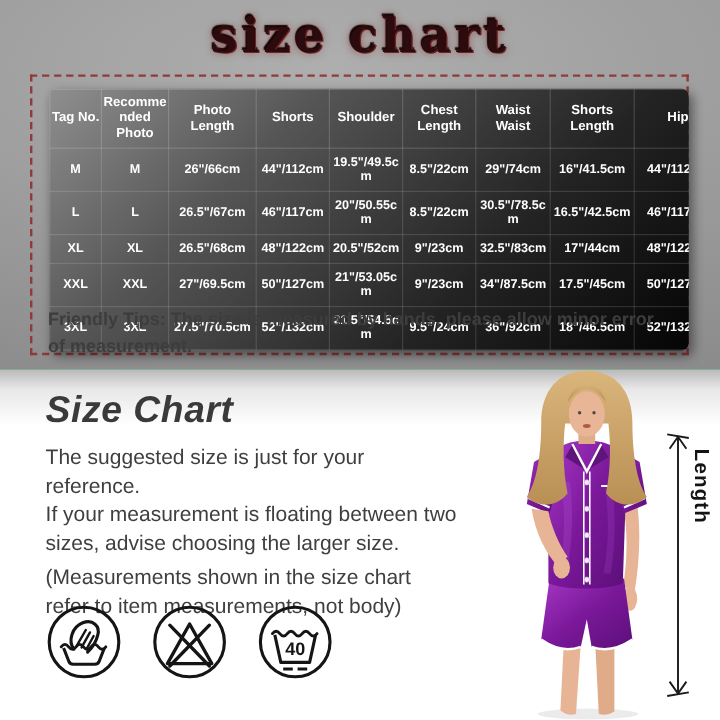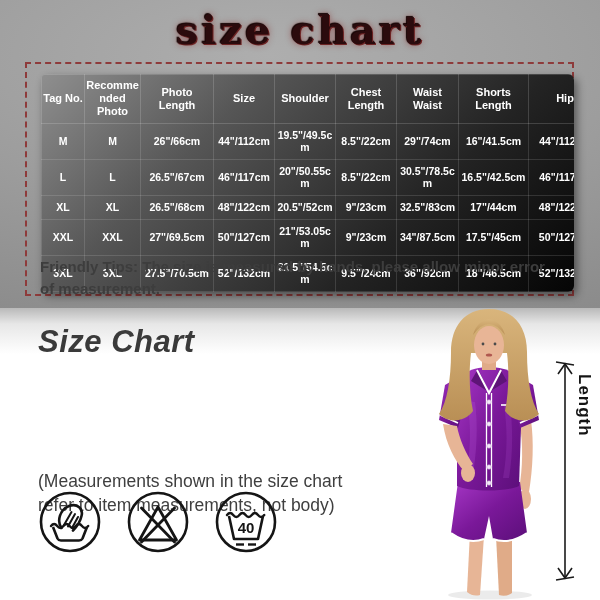--- a/index.html
+++ b/index.html
@@ -59,21 +59,21 @@
     font-size:31px;font-weight:bold;font-style:italic;color:#3a3a3a;letter-spacing:.5px;
   }
   .info-para1{
     position:absolute;left:38px;top:62px;width:348px;
     font-size:17.5px;color:#3f3f3f;line-height:1.35;white-space:pre-line;
   }
   .info-para2{
     position:absolute;left:38px;top:162px;width:348px;
     font-size:17.5px;color:#3f3f3f;line-height:1.35;white-space:pre-line;
   }
-  .care-row{position:absolute;left:38px;top:182px;display:flex;gap:24px;}
+  .care-row{position:absolute;left:38px;top:195px;display:flex;gap:24px;}
   .care-icon{width:64px;height:64px;}
   
   .model-svg{position:absolute;left:412px;top:-2px;width:156px;height:294px;}
   .length-arrow{position:absolute;left:552px;top:50px;width:30px;height:226px;}
   .length-label{
     position:absolute;left:574px;top:66px;
     writing-mode:vertical-rl;font-size:17px;font-weight:bold;color:#141414;letter-spacing:1px;
   }
 </style>
 </head>
@@ -86,21 +86,21 @@
 
     <div class="dashed-box"></div>
 
     <div class="table-wrap">
       <table class="size-table">
         <thead>
             <tr>
               <th>Tag No.</th>
               <th>Recommended Photo</th>
               <th>Photo Length</th>
-              <th>Size</th>
+              <th>Shorts</th>
               <th>Shoulder</th>
               <th>Chest Length</th>
               <th>Waist Waist</th>
               <th>Shorts Length</th>
               <th>Hip</th>
             </tr>
           </thead>
         <tbody>
             <tr>
               <td>M</td>
@@ -162,20 +162,22 @@
     </div>
 
     <div class="tips">
       <div>Friendly Tips: The size is measured by hands, please allow minor error of measurement.</div>
     </div>
   </div>
 
   <div class="bottom-section">
 
     <div class="info-heading">Size Chart</div>
+    <div class="info-para1">The suggested size is just for your reference.
+If your measurement is floating between two sizes, advise choosing the larger size.</div>
     <div class="info-para2">(Measurements shown in the size chart
 refer to item measurements, not body)</div>
 
     <div class="care-row">
 
       <svg class="care-icon" viewBox="0 0 64 64">
         <circle cx="32" cy="32" r="29" fill="none" stroke="#151515" stroke-width="2.6"></circle>
         <path d="M13 36 q3.1 -4 6.2 0 t6.2 0 t6.2 0 t6.2 0 t6.2 0 t6.2 0" fill="none" stroke="#151515" stroke-width="2.4" stroke-linecap="round"></path>
         <path d="M15 37 L19.5 48.5 Q20.5 50.5 23 50.5 H41 Q43.5 50.5 44.5 48.5 L49 37" fill="none" stroke="#151515" stroke-width="2.6" stroke-linejoin="round"></path>
         <path d="M23.5 38 C18.5 31 22 19.5 31 16 C39.5 12.8 45.5 19 43.5 26 C42.5 30.5 39 36.5 35 40.5" fill="none" stroke="#151515" stroke-width="2.6" stroke-linecap="round"></path>

